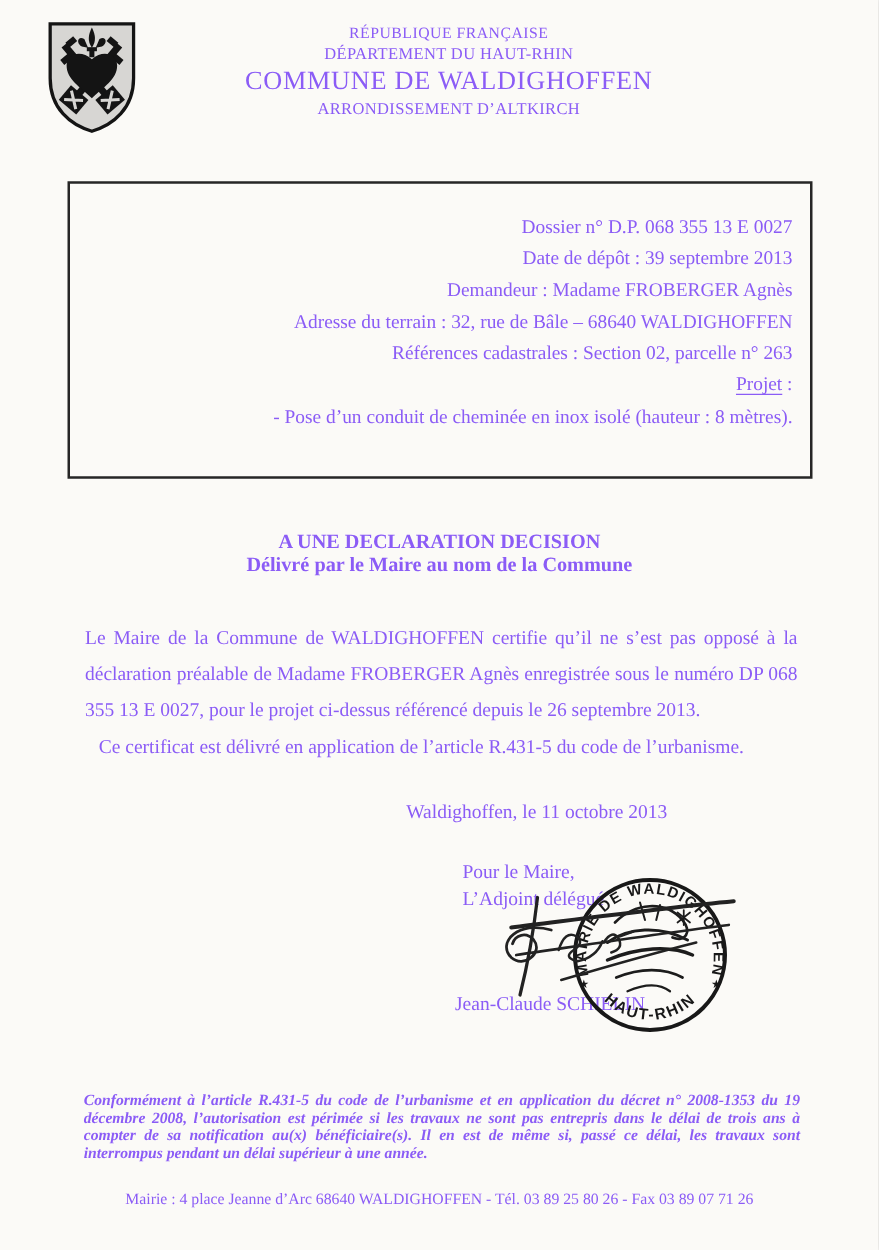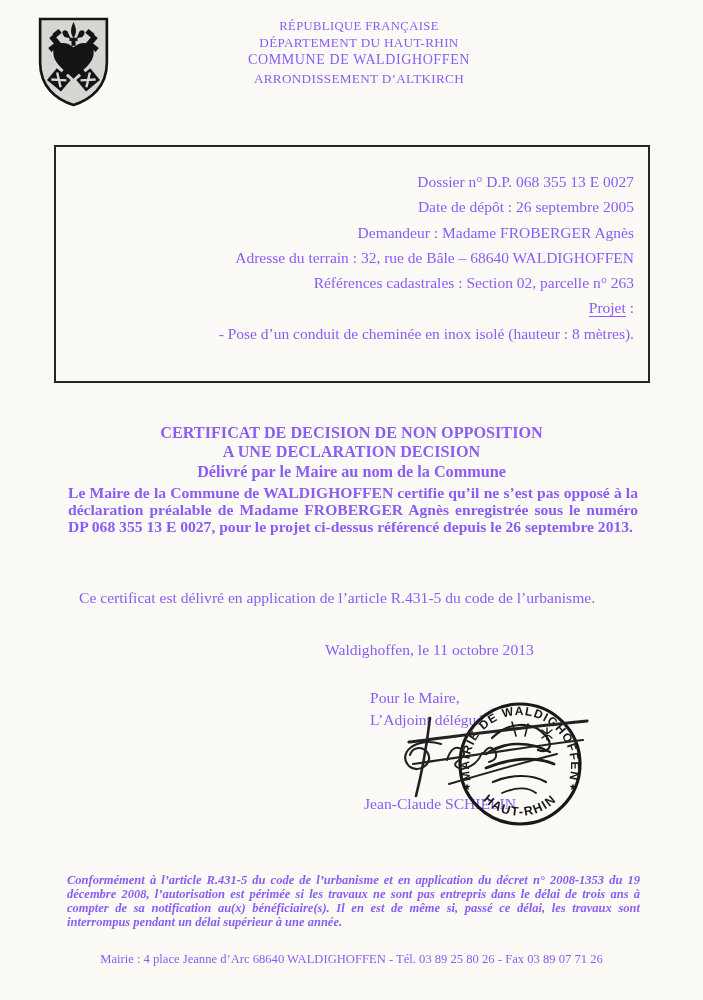--- a/index.html
+++ b/index.html
@@ -11,38 +11,38 @@
     color:#8b5cf6;
     font-family:"Liberation Serif", serif;
     overflow:hidden;
     box-shadow:0 0 6px rgba(0,0,0,.25);
   }
   
   .coa{position:absolute;left:37px;top:16px;width:73px;height:91px;}
   .header-text{position:absolute;left:15px;right:0;top:19px;text-align:center;line-height:1.18;}
   .h-small{font-size:12.6px;letter-spacing:.4px;}
   .h-dept{font-size:13.2px;letter-spacing:.3px;margin-top:1px;}
-  .h-commune{font-size:14px;letter-spacing:.6px;margin-top:2px;}
+  .h-commune{font-size:21px;letter-spacing:.6px;margin-top:2px;}
   .h-arr{font-size:13.2px;letter-spacing:.3px;margin-top:2px;}
   
   .dossier-box{
     position:absolute;left:54px;top:145px;width:596px;height:238px;
     border:2px solid #262626;box-sizing:border-box;
     padding:22px 14px 0 16px;
     text-align:right;
   }
   .dossier-box p{margin:0;font-size:15.5px;line-height:25.3px;}
   .projet-label{text-decoration:underline;text-underline-offset:3px;}
   .projet-item{padding-left:55px;}
   
   .doc-title{position:absolute;left:0;right:0;top:424px;text-align:center;
     font-weight:bold;font-size:16.2px;line-height:19.4px;}
   
-  .para1{position:absolute;left:68px;top:484px;width:570px;font-size:15.6px;
-    line-height:17px;text-align:justify;margin:0;font-weight:bold;}
+  .para1{position:absolute;left:68px;top:496px;width:570px;font-size:15.6px;
+    line-height:29px;text-align:justify;margin:0;}
   .para2{position:absolute;left:68px;top:578px;width:580px;font-size:15.6px;margin:11px;}
   .place-date{position:absolute;left:325px;top:641px;font-size:15.6px;}
   .sign-roles{position:absolute;left:370px;top:687px;font-size:15.6px;line-height:21.5px;}
   .sign-name{position:absolute;left:364px;top:795px;font-size:15.6px;}
   .stamp{position:absolute;left:452px;top:696px;width:136px;height:136px;}
   .signature{position:absolute;left:383px;top:702px;width:212px;height:112px;}
   
   .legal{position:absolute;left:67px;top:873px;width:573px;margin:0;
     font-size:12.5px;line-height:14px;font-style:italic;font-weight:600;
     text-align:justify;}
@@ -87,30 +87,29 @@
 
   <div class="header-text">
     <div class="h-small">RÉPUBLIQUE FRANÇAISE</div>
     <div class="h-dept">DÉPARTEMENT DU HAUT-RHIN</div>
     <div class="h-commune">COMMUNE DE WALDIGHOFFEN</div>
     <div class="h-arr">ARRONDISSEMENT D’ALTKIRCH</div>
   </div>
 
   <div class="dossier-box">
     <p>Dossier n° D.P. 068 355 13 E 0027</p>
-    <p>Date de dépôt : 26 septembre 2005</p>
+    <p>Date de dépôt : 39 septembre 2013</p>
     <p>Demandeur : Madame FROBERGER Agnès</p>
     <p>Adresse du terrain : 32, rue de Bâle – 68640 WALDIGHOFFEN</p>
     <p>Références cadastrales : Section 02, parcelle n° 263</p>
     <p><span class="projet-label">Projet</span><span> :</span></p>
     <p class="projet-item">- Pose d’un conduit de cheminée en inox isolé (hauteur : 8 mètres).</p>
   </div>
 
   <div class="doc-title">
-    <div>CERTIFICAT DE DECISION DE NON OPPOSITION</div>
     <div>A UNE DECLARATION DECISION</div>
     <div>Délivré par le Maire au nom de la Commune</div>
   </div>
 
   <p class="para1">Le Maire de la Commune de WALDIGHOFFEN certifie qu’il ne s’est pas opposé à la déclaration préalable de Madame FROBERGER Agnès enregistrée sous le numéro DP 068 355 13 E 0027, pour le projet ci-dessus référencé depuis le 26 septembre 2013.</p>
   <p class="para2">Ce certificat est délivré en application de l’article R.431-5 du code de l’urbanisme.</p>
 
   <div class="place-date">Waldighoffen, le 11 octobre 2013</div>
   <div class="sign-roles">
     <div>Pour le Maire,</div>

